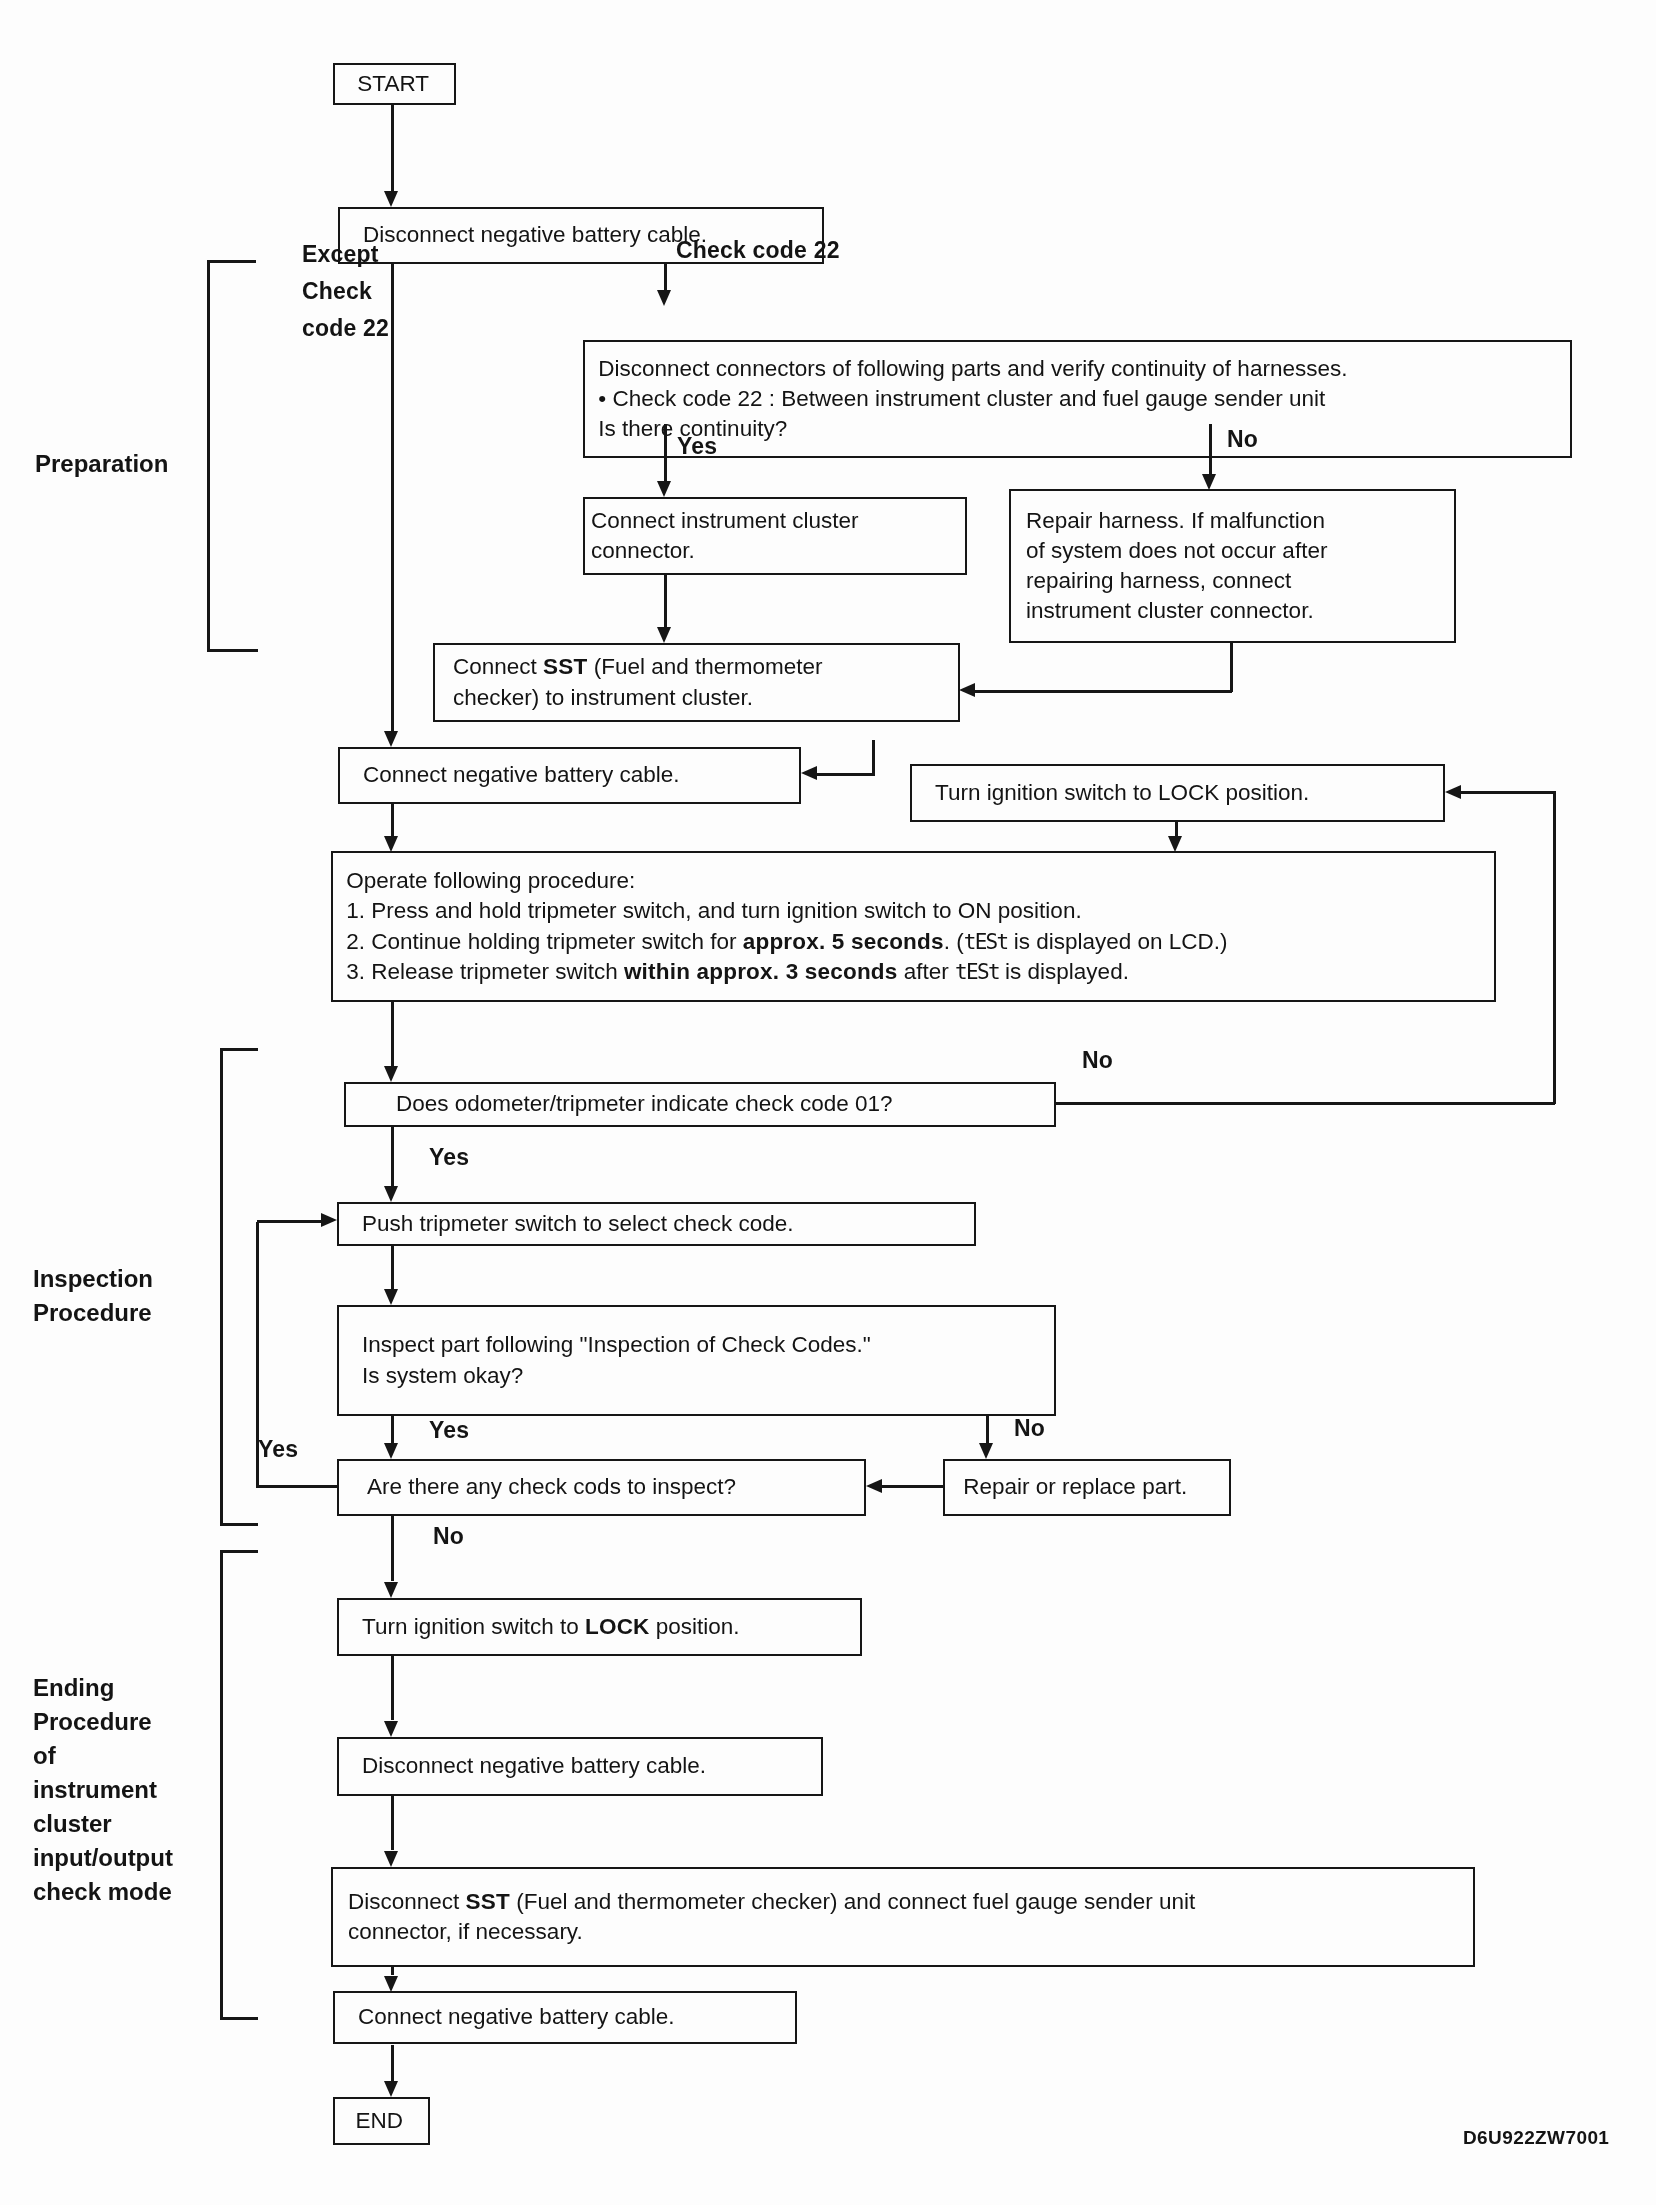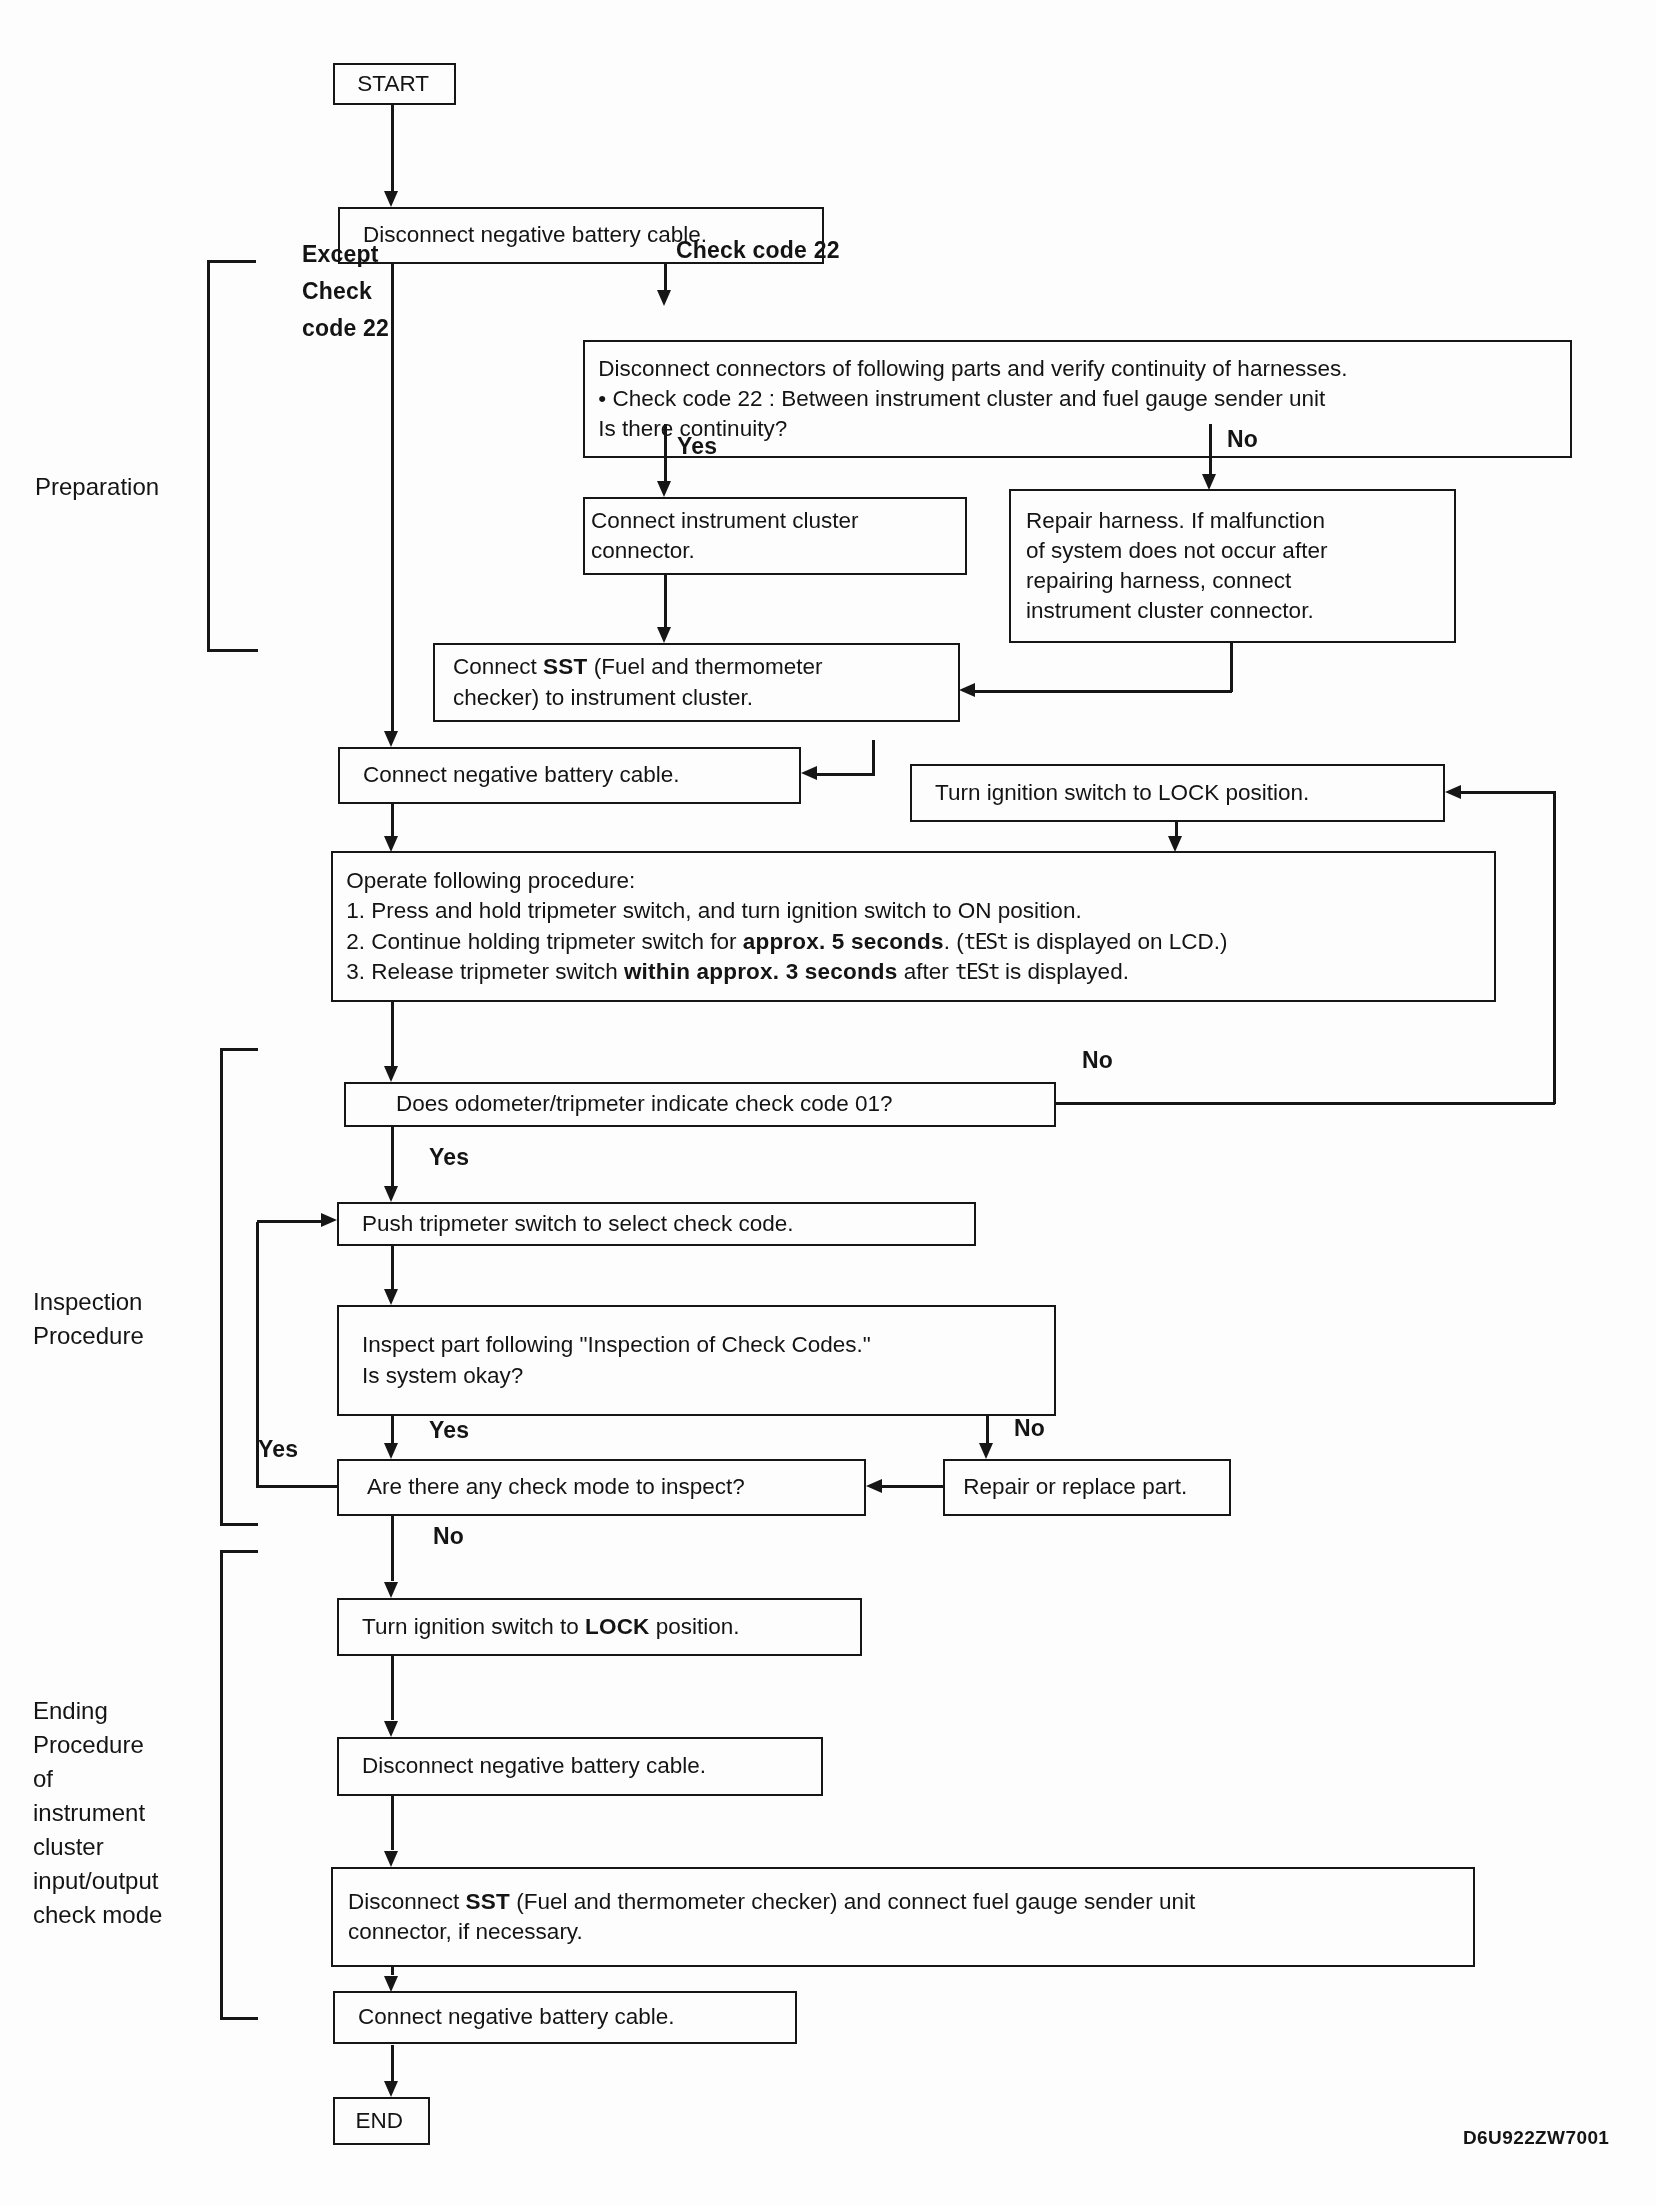--- a/index.html
+++ b/index.html
@@ -9,21 +9,21 @@
         display:flex;flex-direction:column;justify-content:center;font-size:22.5px;line-height:1.34;
         padding:5px 13.3px 5px 23px;}
   .node.center{align-items:flex-end;padding:5px 25px;}
   .node .ln{white-space:nowrap;}
   .v,.h{position:absolute;background:#161616;}
   .ad,.al,.ar{position:absolute;width:0;height:0;}
   .ad{border-left:7.5px solid transparent;border-right:7.5px solid transparent;border-top:16px solid #161616;}
   .al{border-top:7.5px solid transparent;border-bottom:7.5px solid transparent;border-right:16px solid #161616;}
   .ar{border-top:7.5px solid transparent;border-bottom:7.5px solid transparent;border-left:16px solid #161616;}
   .lbl{position:absolute;font-weight:bold;font-size:23px;white-space:nowrap;letter-spacing:0.2px;}
-  .sec{position:absolute;font-weight:normal;font-size:24px;line-height:1.42;white-space:nowrap;margin-top:23px;}
+  .sec{position:absolute;font-weight:bold;font-size:24px;line-height:1.42;white-space:nowrap;}
   .code{position:absolute;font-weight:bold;font-size:19px;letter-spacing:0.4px;}
   b{letter-spacing:0.2px;}
   .lcd{font-family:"DejaVu Sans Mono",monospace;letter-spacing:-1.7px;font-size:21px;}
 </style>
 </head>
 <body>
 
 <div id="page">
 
   <div class="sec" style="left:35px;top:447px;">Preparation</div>
@@ -111,21 +111,21 @@
   <div class="node" style="left:337px;top:1202px;width:639px;height:44px;">
     <span class="ln">Push tripmeter switch to select check code.</span>
   </div>
 
   <div class="node" style="left:337px;top:1305px;width:719px;height:111px;padding-left:23px;">
     <div class="ln">Inspect part following "Inspection of Check Codes."</div>
     <div class="ln">Is system okay?</div>
   </div>
 
   <div class="node" style="left:337px;top:1459px;width:529px;height:57px;padding-left:28px;">
-    <span class="ln">Are there any check mode to inspect?</span>
+    <span class="ln">Are there any check cods to inspect?</span>
   </div>
 
   <div class="node" style="left:943px;top:1459px;width:288px;height:57px;padding-left:18.3px;">
     <span class="ln">Repair or replace part.</span>
   </div>
 
   <div class="node" style="left:337px;top:1598px;width:525px;height:58px;">
     <span class="ln"><span>Turn ignition switch to </span><b>LOCK</b><span> position.</span></span>
   </div>
 

